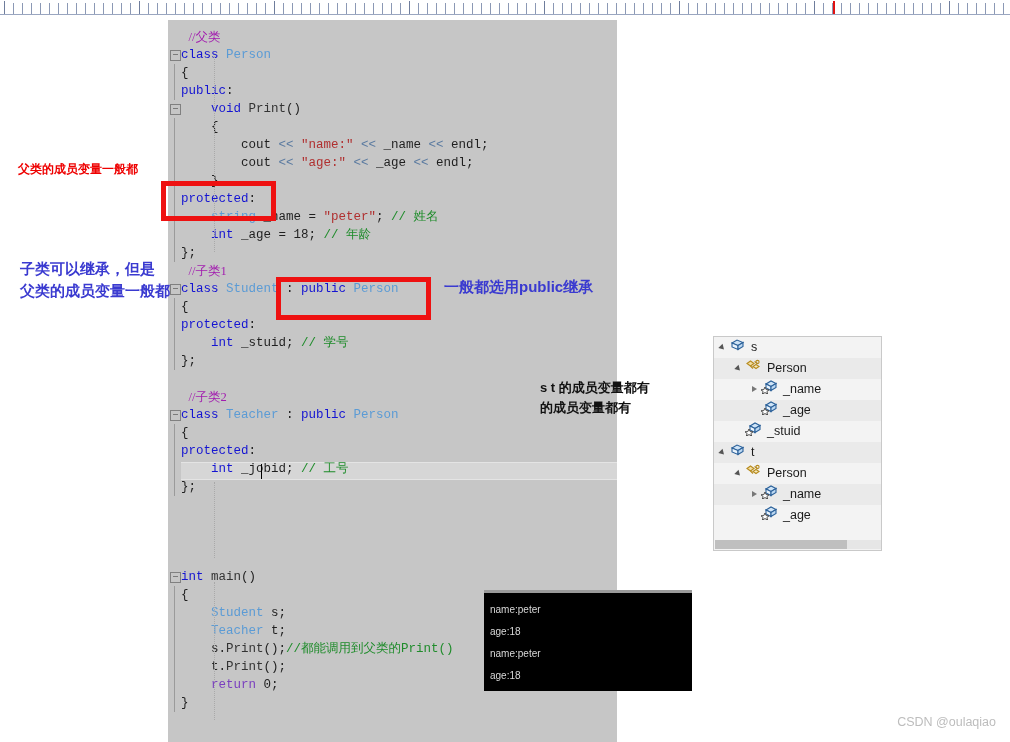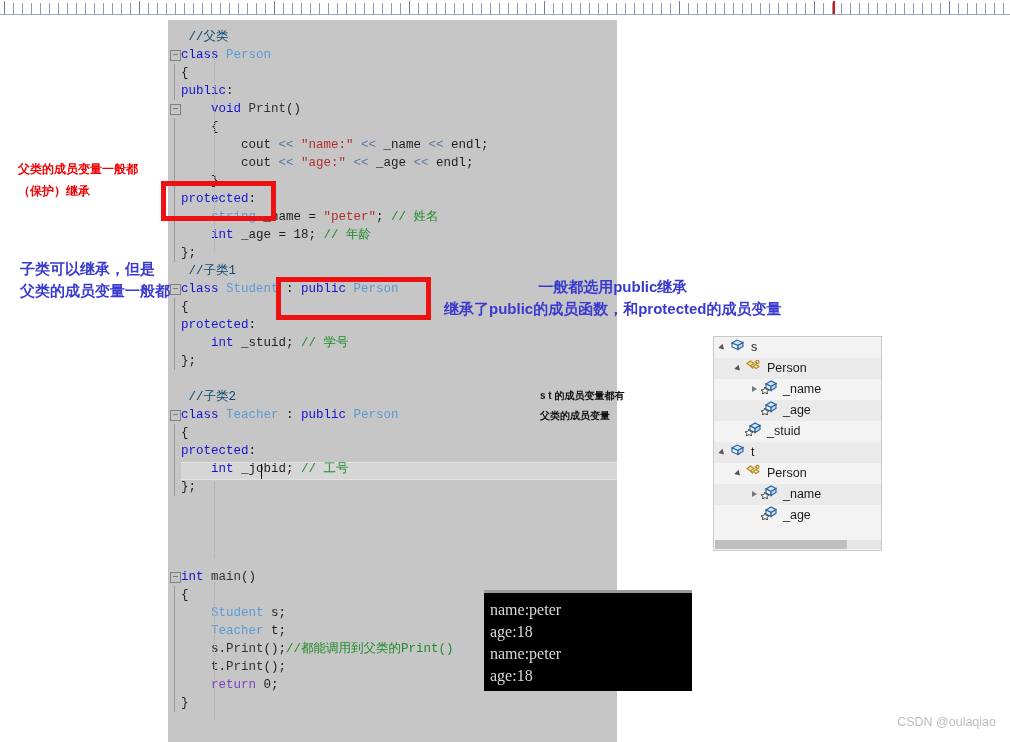--- a/index.html
+++ b/index.html
@@ -29,47 +29,47 @@
   #code{position:absolute;left:13px;top:8px;width:436px;white-space:pre;}
   .ln{height:18px;white-space:pre;position:relative;}
   .kw{color:#1414d2;}
   .ty{color:#5b9bd5;}
   .cm{color:#1f8c2b;}
   .st{color:#b03030;}
   .pl{color:#7a3fbf;}
   .fn{color:#333333;}
   .op{color:#5a7aa0;}
   .id{color:#1f1f1f;}
-  .cmz{color:#0c4a6e;font-family:Liberation Mono, monospace;}
+  .cmz{color:#a21caf;font-family:Liberation Serif, serif;}
   
   .fold{position:absolute;left:2px;width:9px;height:9px;border:1px solid #808080;background:#c6c6c6;color:#505050;
         font-size:9px;line-height:7px;text-align:center;font-family:"Liberation Sans",sans-serif;}
   .vbar{position:absolute;left:6px;width:1px;background:#9a9a9a;}
   .guide{position:absolute;width:0;border-left:1px dotted #a9a9a9;}
   
   #curline{
     position:absolute;left:13px;top:0;width:436px;height:18px;background:#d6d6d6;
     border-top:1px solid #e4e4e4;border-bottom:1px solid #e4e4e4;box-sizing:border-box;
   }
   #caret{position:absolute;width:1px;height:15px;background:#000;}
 
   
   .anno{position:absolute;font-weight:bold;white-space:pre;line-height:22px;}
   .anno.red{color:#ee0000;font-size:12px;}
   .anno.blue{color:#3a3ad0;font-size:15px;}
-  .anno.dark{color:#111111;font-size:10px;line-height:20px;margin-top:8px;}
+  .anno.dark{color:#111111;font-size:13px;line-height:20px;}
 
   .redbox{position:absolute;border:5px solid #ee1111;box-sizing:border-box;}
 
   
   #console{
     position:absolute;left:484px;top:590px;width:208px;height:101px;
     background:#000000;color:#d8d8d8;
-    font-family:Liberation Serif, serif;
-    font-size:16px;line-height:22px;
+    font-family:Liberation Sans, sans-serif;
+    font-size:10px;line-height:22px;
     padding:6px 0 0 6px;box-sizing:border-box;
     border-top:3px solid #9a9a9a;
   }
   #console div{white-space:pre;}
 
   
   #watch{
     position:absolute;left:713px;top:336px;width:169px;height:215px;
     background:#f3f3f3;border:1px solid #c9c9c9;box-sizing:border-box;
     font-family:"Liberation Sans",sans-serif;font-size:12.5px;color:#1b1b1b;
@@ -250,24 +250,24 @@
     <div class="guide" style="left: 46px; top: 562px; height: 138px;"></div>
     <div id="caret" style="left: 93px; top: 444px;"></div>
   </div>
 
 <div id="boxlayer">
     <div class="redbox" style="left: 161px; top: 181px; width: 115px; height: 40px;"></div>
     <div class="redbox" style="left: 276px; top: 277px; width: 155px; height: 43px;"></div>
   </div>
 
 <div id="annolayer">
-    <div class="anno red" style="left: 18px; top: 158px;"><div>父类的成员变量一般都</div><div>（保护）继承</div></div>
+    <div class="anno red" style="left: 18px; top: 158px;"><div>父类的成员变量一般都</div></div>
     <div class="anno blue" style="left: 20px; top: 258px;"><div>子类可以继承，但是</div><div>父类的成员变量一般都</div></div>
-    <div class="anno blue" style="left: 444px; top: 276px; text-align: center;"><div>一般都选用public继承</div><div>继承了public的成员函数，和protected的成员变量</div></div>
-    <div class="anno dark" style="left: 540px; top: 378px;"><div>s t 的成员变量都有</div><div>父类的成员变量</div></div>
+    <div class="anno blue" style="left: 444px; top: 276px;"><div>一般都选用public继承</div></div>
+    <div class="anno dark" style="left: 540px; top: 378px;"><div>s t 的成员变量都有</div><div>的成员变量都有</div></div>
   </div>
 
 <div id="console">
     <div>name:peter</div>
     <div>age:18</div>
     <div>name:peter</div>
     <div>age:18</div>
   </div>
 
 <div id="watch">

